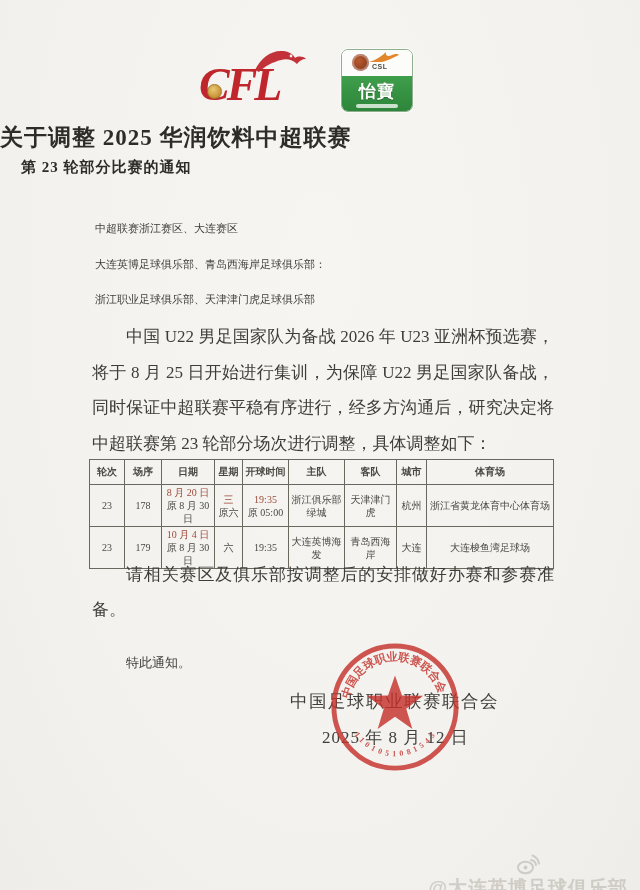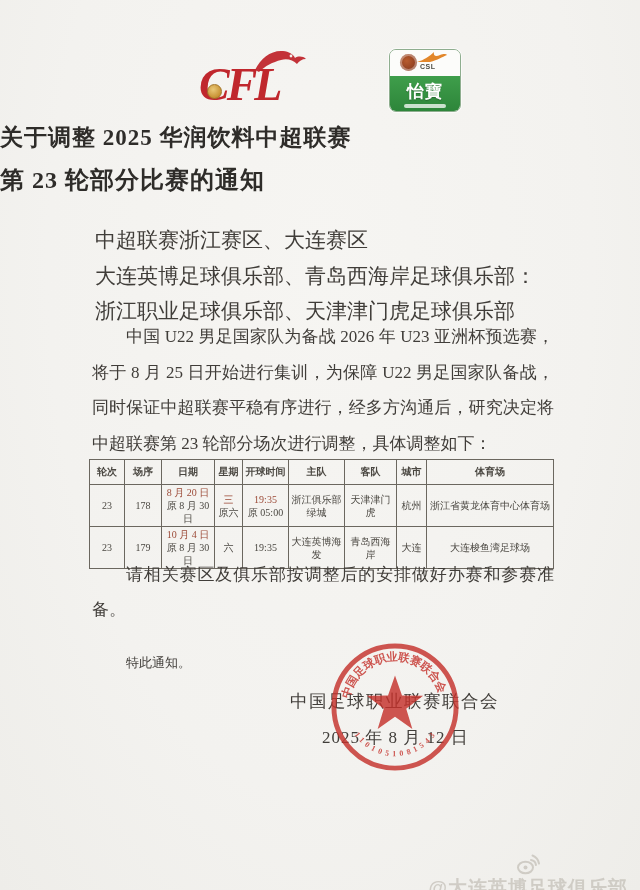--- a/index.html
+++ b/index.html
@@ -32,21 +32,20 @@
     background: radial-gradient(circle at 40% 35%, #e9c877, #c89233 70%, #9a6b1e);
     border: 1px solid #a3762a;
   }
   .cfl-dragon { position: absolute; left: 58px; top: -4px; }
 
   .csl-badge {
     position: absolute; left: 341px; top: 49px; width: 72px; height: 63px;
     border-radius: 7px; border: 1px solid #8fae8f;
     background: #fdfdfb; overflow: hidden;
     box-shadow: 0 0 0 1px rgba(255,255,255,.6);
-    margin-left: 48px;
   }
   .csl-top { position: relative; height: 26px; background: #fcfcfa; }
   .csl-ball {
     position: absolute; left: 10px; top: 4px; width: 17px; height: 17px;
     border-radius: 50%;
     background: radial-gradient(circle at 40% 40%, #b85c2e, #8c3d20 70%, #6e2d16);
     box-shadow: inset 0 0 0 2px rgba(255,255,255,.35);
   }
   .csl-flame { position: absolute; left: 26px; top: 1px; }
   .csl-word {
@@ -68,24 +67,24 @@
     position: absolute; left: 14px; right: 14px; bottom: 5px; height: 4px;
     background: rgba(255,255,255,.75); border-radius: 2px;
   }
 
   
   .title-line1, .title-line2 {
     position: absolute; left: 0; width: 640px; text-align: left;
     font-weight: 700; color: #2e2c29; letter-spacing: 1px;
   }
   .title-line1 { top: 122px; font-size: 23px; }
-  .title-line2 { top: 164px; font-size: 24px; }
-
-  
-  .recipients { position: absolute; left: 95px; top: 211px; font-size: 21px; line-height: 35.5px; margin-top: 12px; }
+  .title-line2 { top: 158px; font-size: 15px; padding-left: 21px; }
+
+  
+  .recipients { position: absolute; left: 95px; top: 211px; font-size: 11px; line-height: 35.5px; }
   .body-para {
     position: absolute; left: 92px; top: 319px; width: 462px;
     font-size: 17px; line-height: 35.5px; text-indent: 34px;
     text-align: justify;
   }
 
   
   .sched-table {
     position: absolute; left: 89px; top: 459px; width: 464px;
     border-collapse: collapse; table-layout: fixed;

